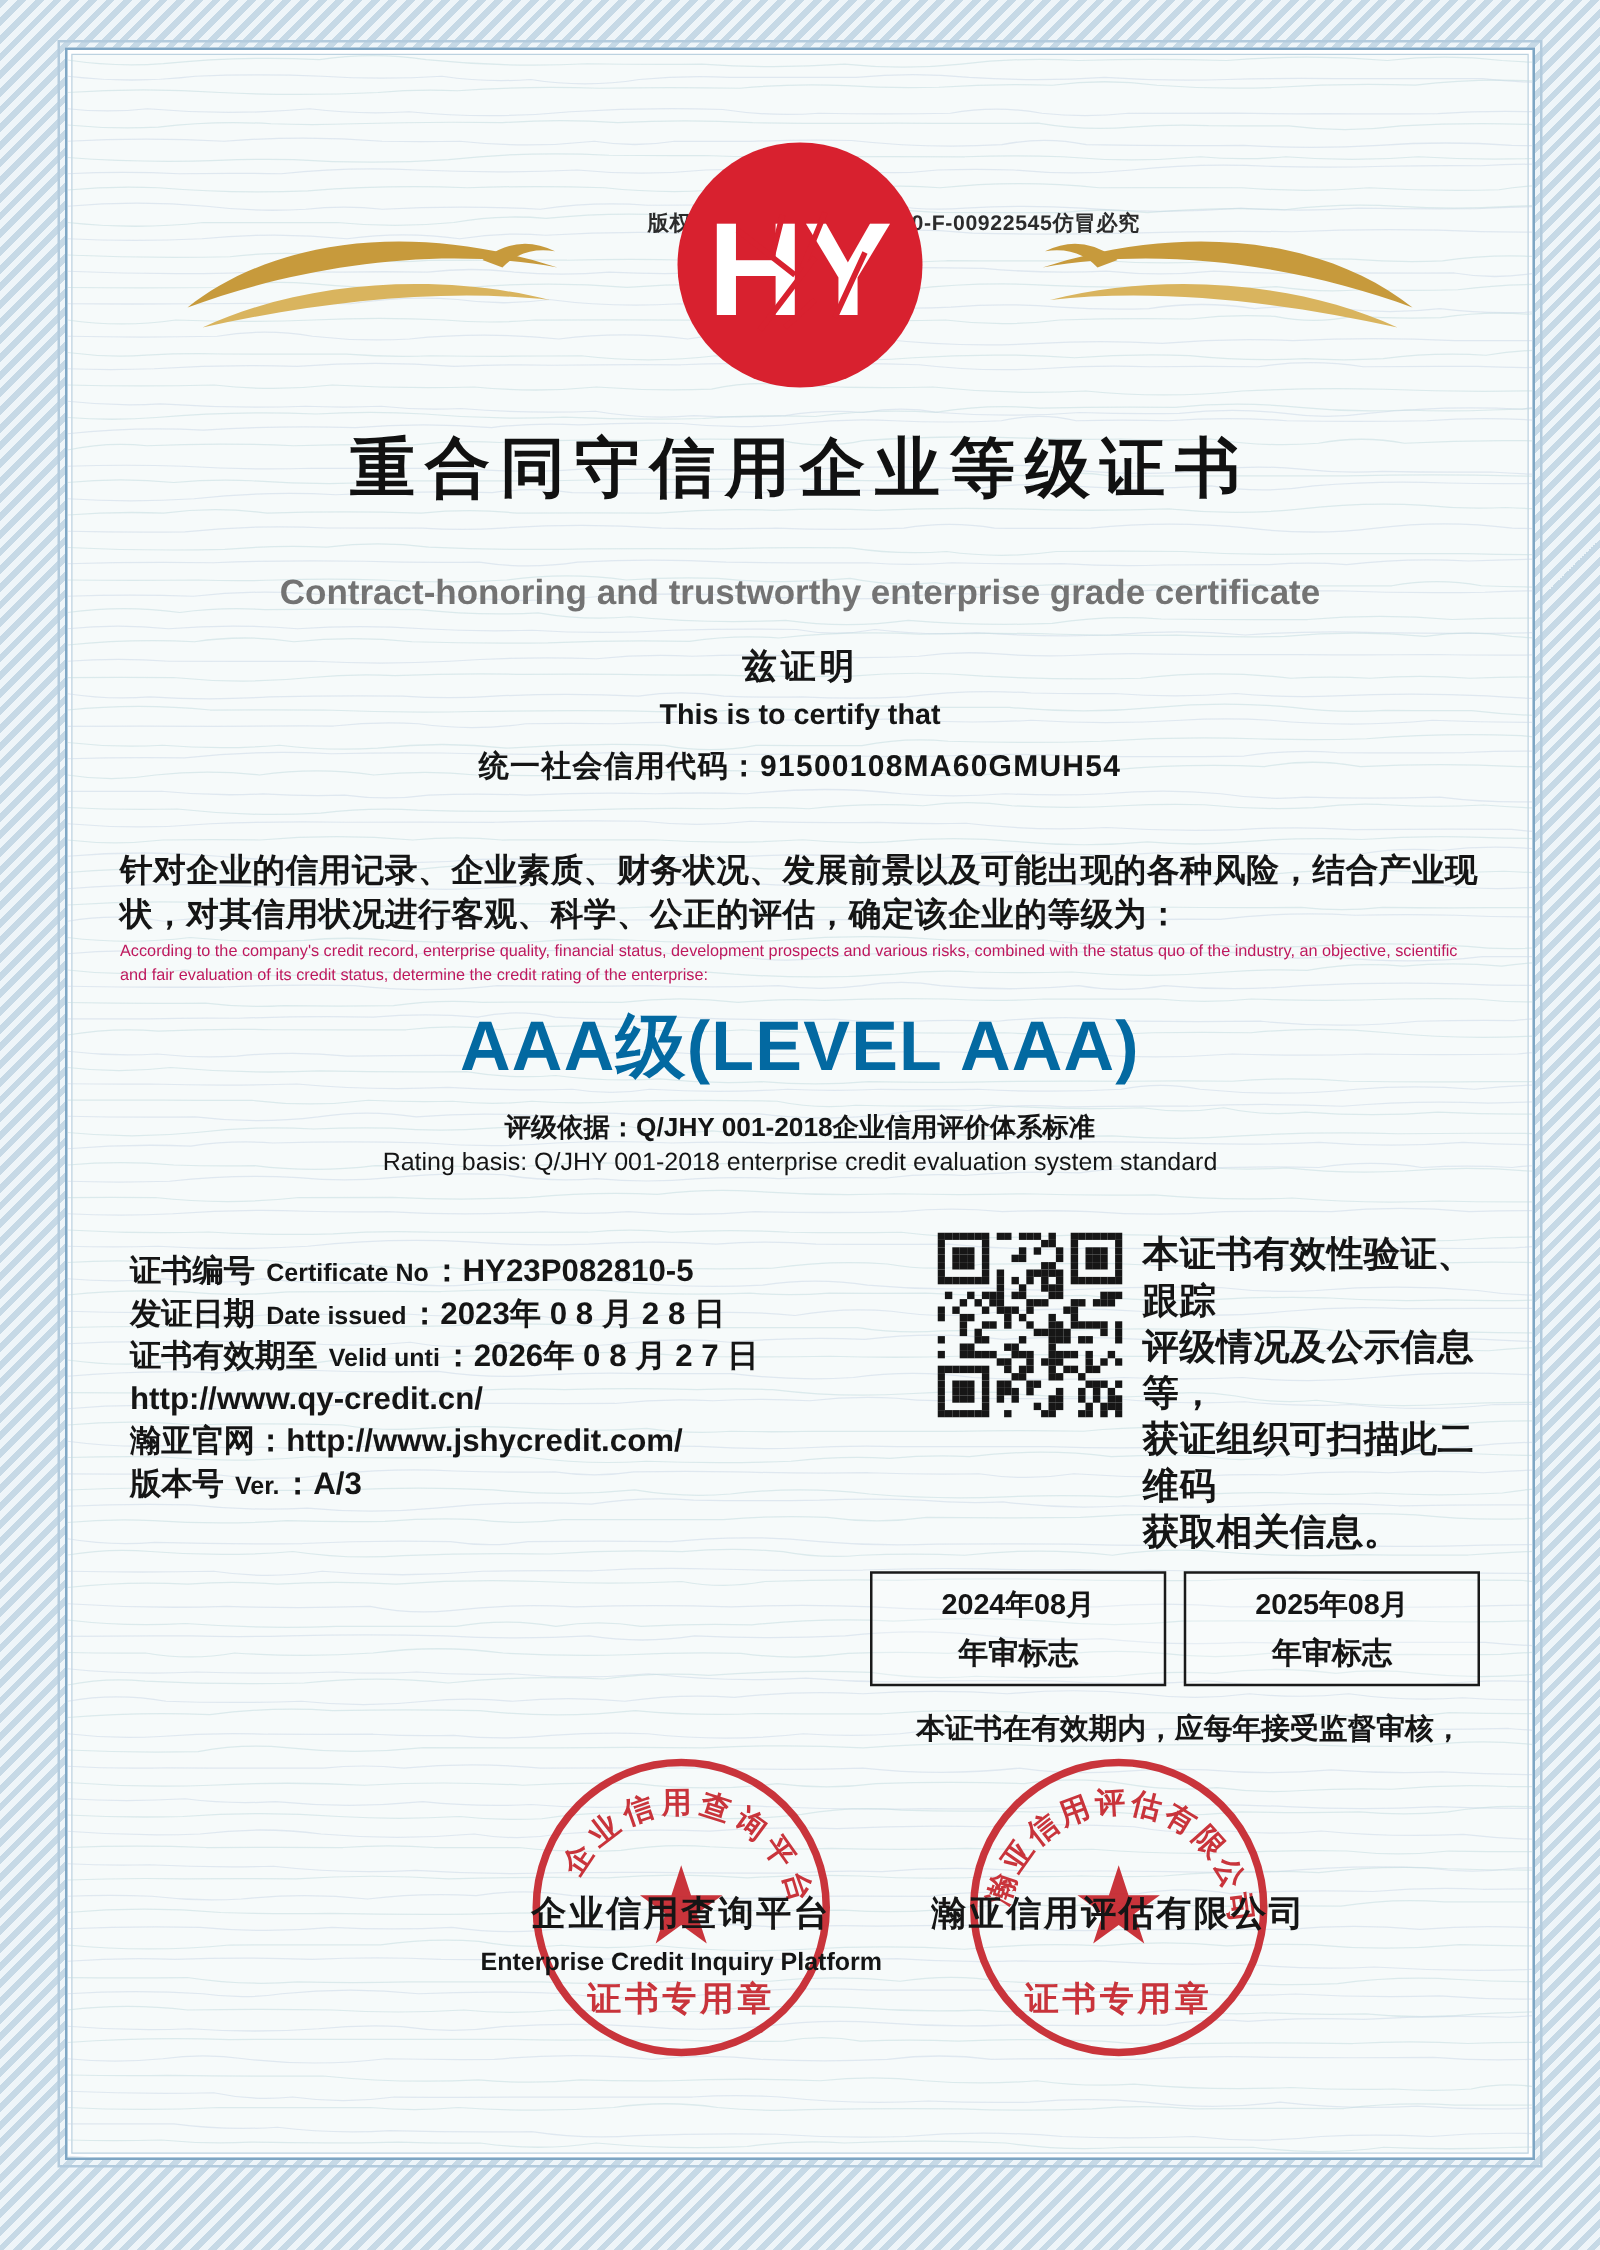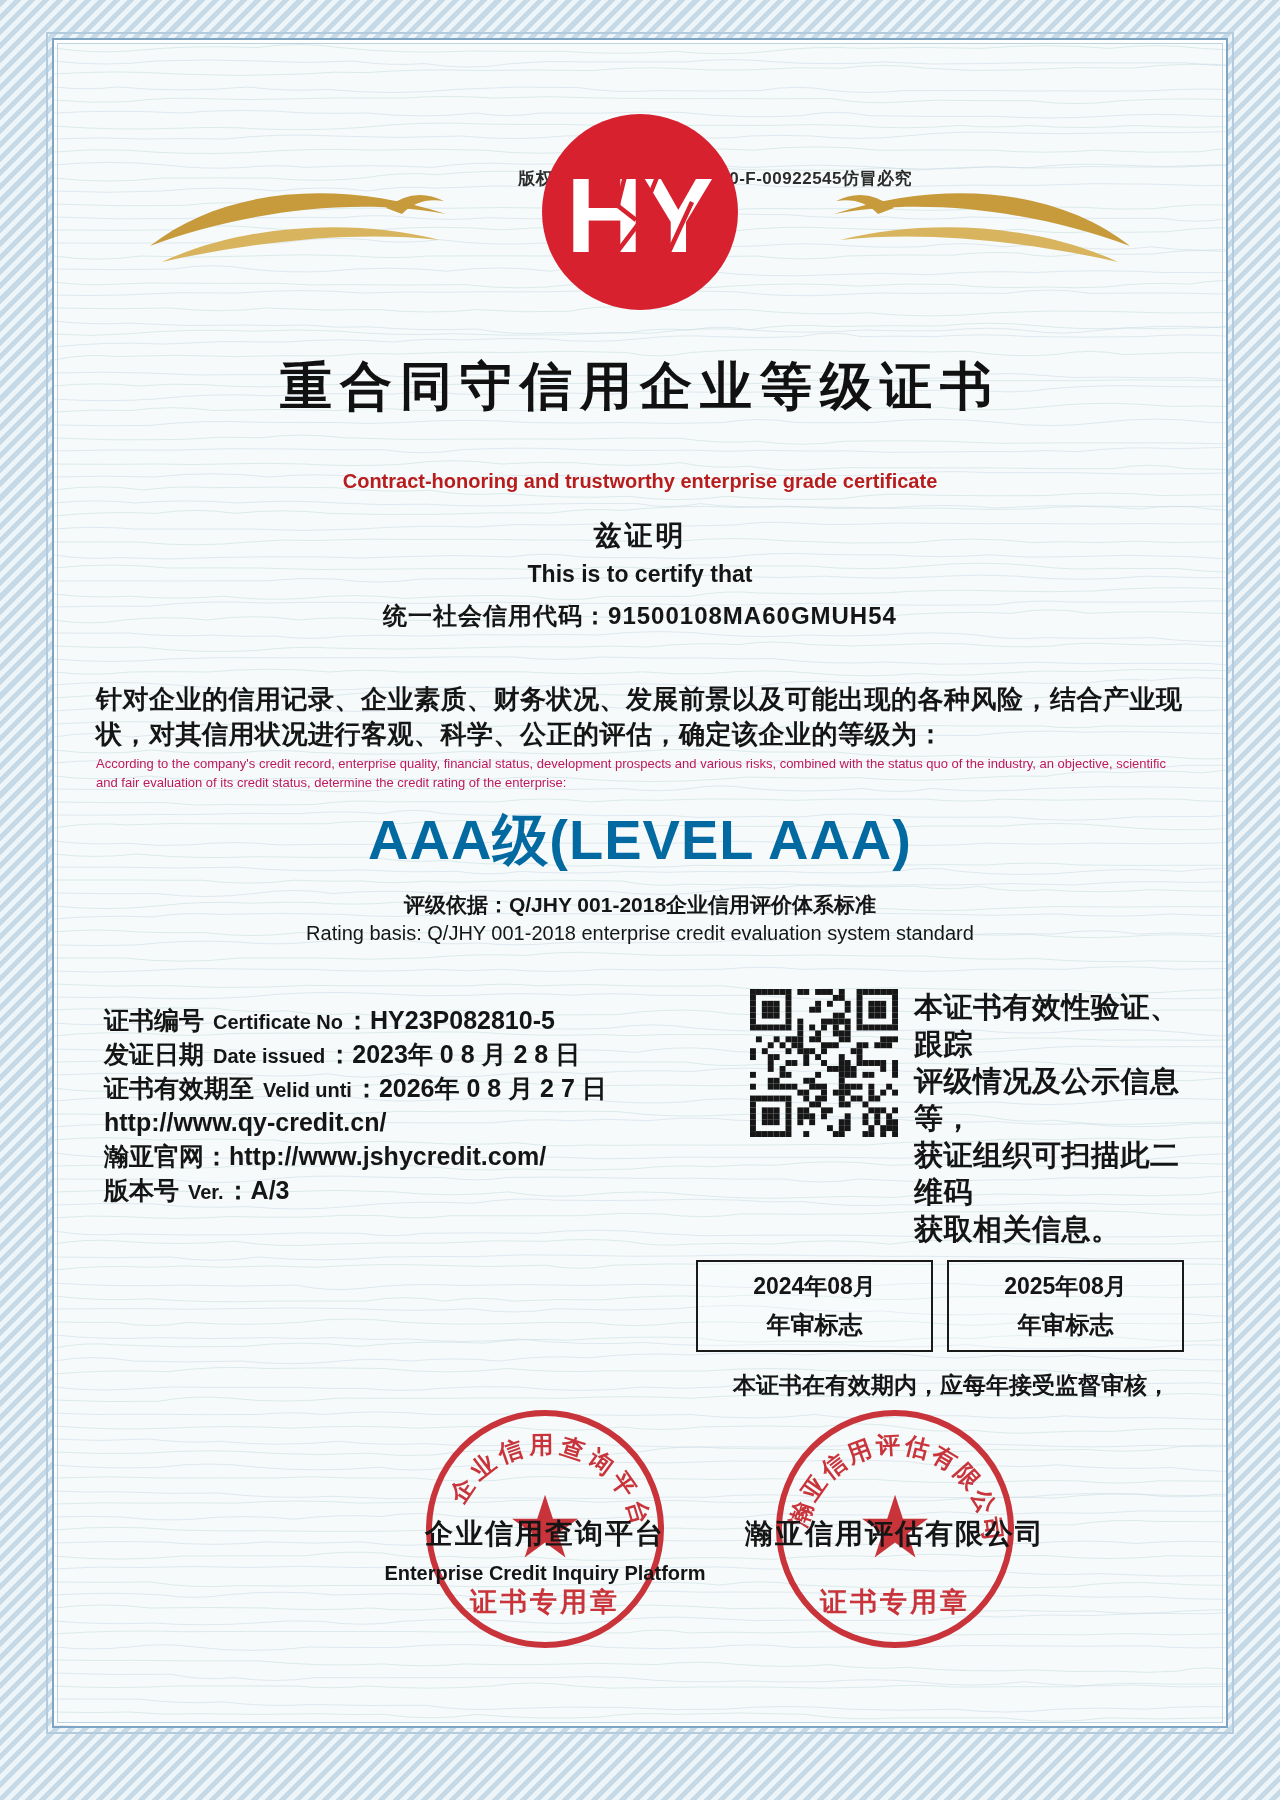--- a/index.html
+++ b/index.html
@@ -29,22 +29,22 @@
     position:absolute;top:55px;right:314px;
     font-size:17px;font-weight:600;color:#2b2b2b;letter-spacing:0.5px;
   }
 
   .logo-row{position:relative;margin-top:72px;height:200px;}
   .logo-row .logo{position:relative;z-index:2;}
   .flourish{position:absolute;top:62px;}
   .flourish.left{left:52px;}
   .flourish.right{right:52px;transform:scaleX(-1);}
 
-  .title{margin-top:40px;font-size:52px;font-weight:900;letter-spacing:8px;color:#111;}
-  .subtitle{margin-top:48px;font-size:20px;font-weight:600;color:#b91c1c;}
+  .title{margin-top:28px;font-size:52px;font-weight:900;letter-spacing:8px;color:#111;}
+  .subtitle{margin-top:48px;font-size:28px;font-weight:600;color:#737373;}
   .certify-zh{margin-top:24px;font-size:28px;font-weight:700;letter-spacing:3px;}
   .certify-en{margin-top:6px;font-size:23px;font-weight:600;}
   .company-name{margin-top:8px;font-size:38px;font-weight:900;letter-spacing:4px;}
   .company-code{margin-top:12px;font-size:24px;font-weight:700;letter-spacing:1px;}
   .company-addr{margin-top:5px;font-size:24px;font-weight:700;letter-spacing:1px;}
 
   .body-zh{margin-top:50px;text-align:left;font-size:26px;font-weight:600;line-height:1.35;letter-spacing:0.5px;}
   .body-en{margin-top:3px;text-align:left;font-size:13px;font-weight:500;line-height:1.45;color:#be185d;}
 
   .rating-level{margin-top:10px;font-size:56px;font-weight:900;color:#0369a1;letter-spacing:1px;}

